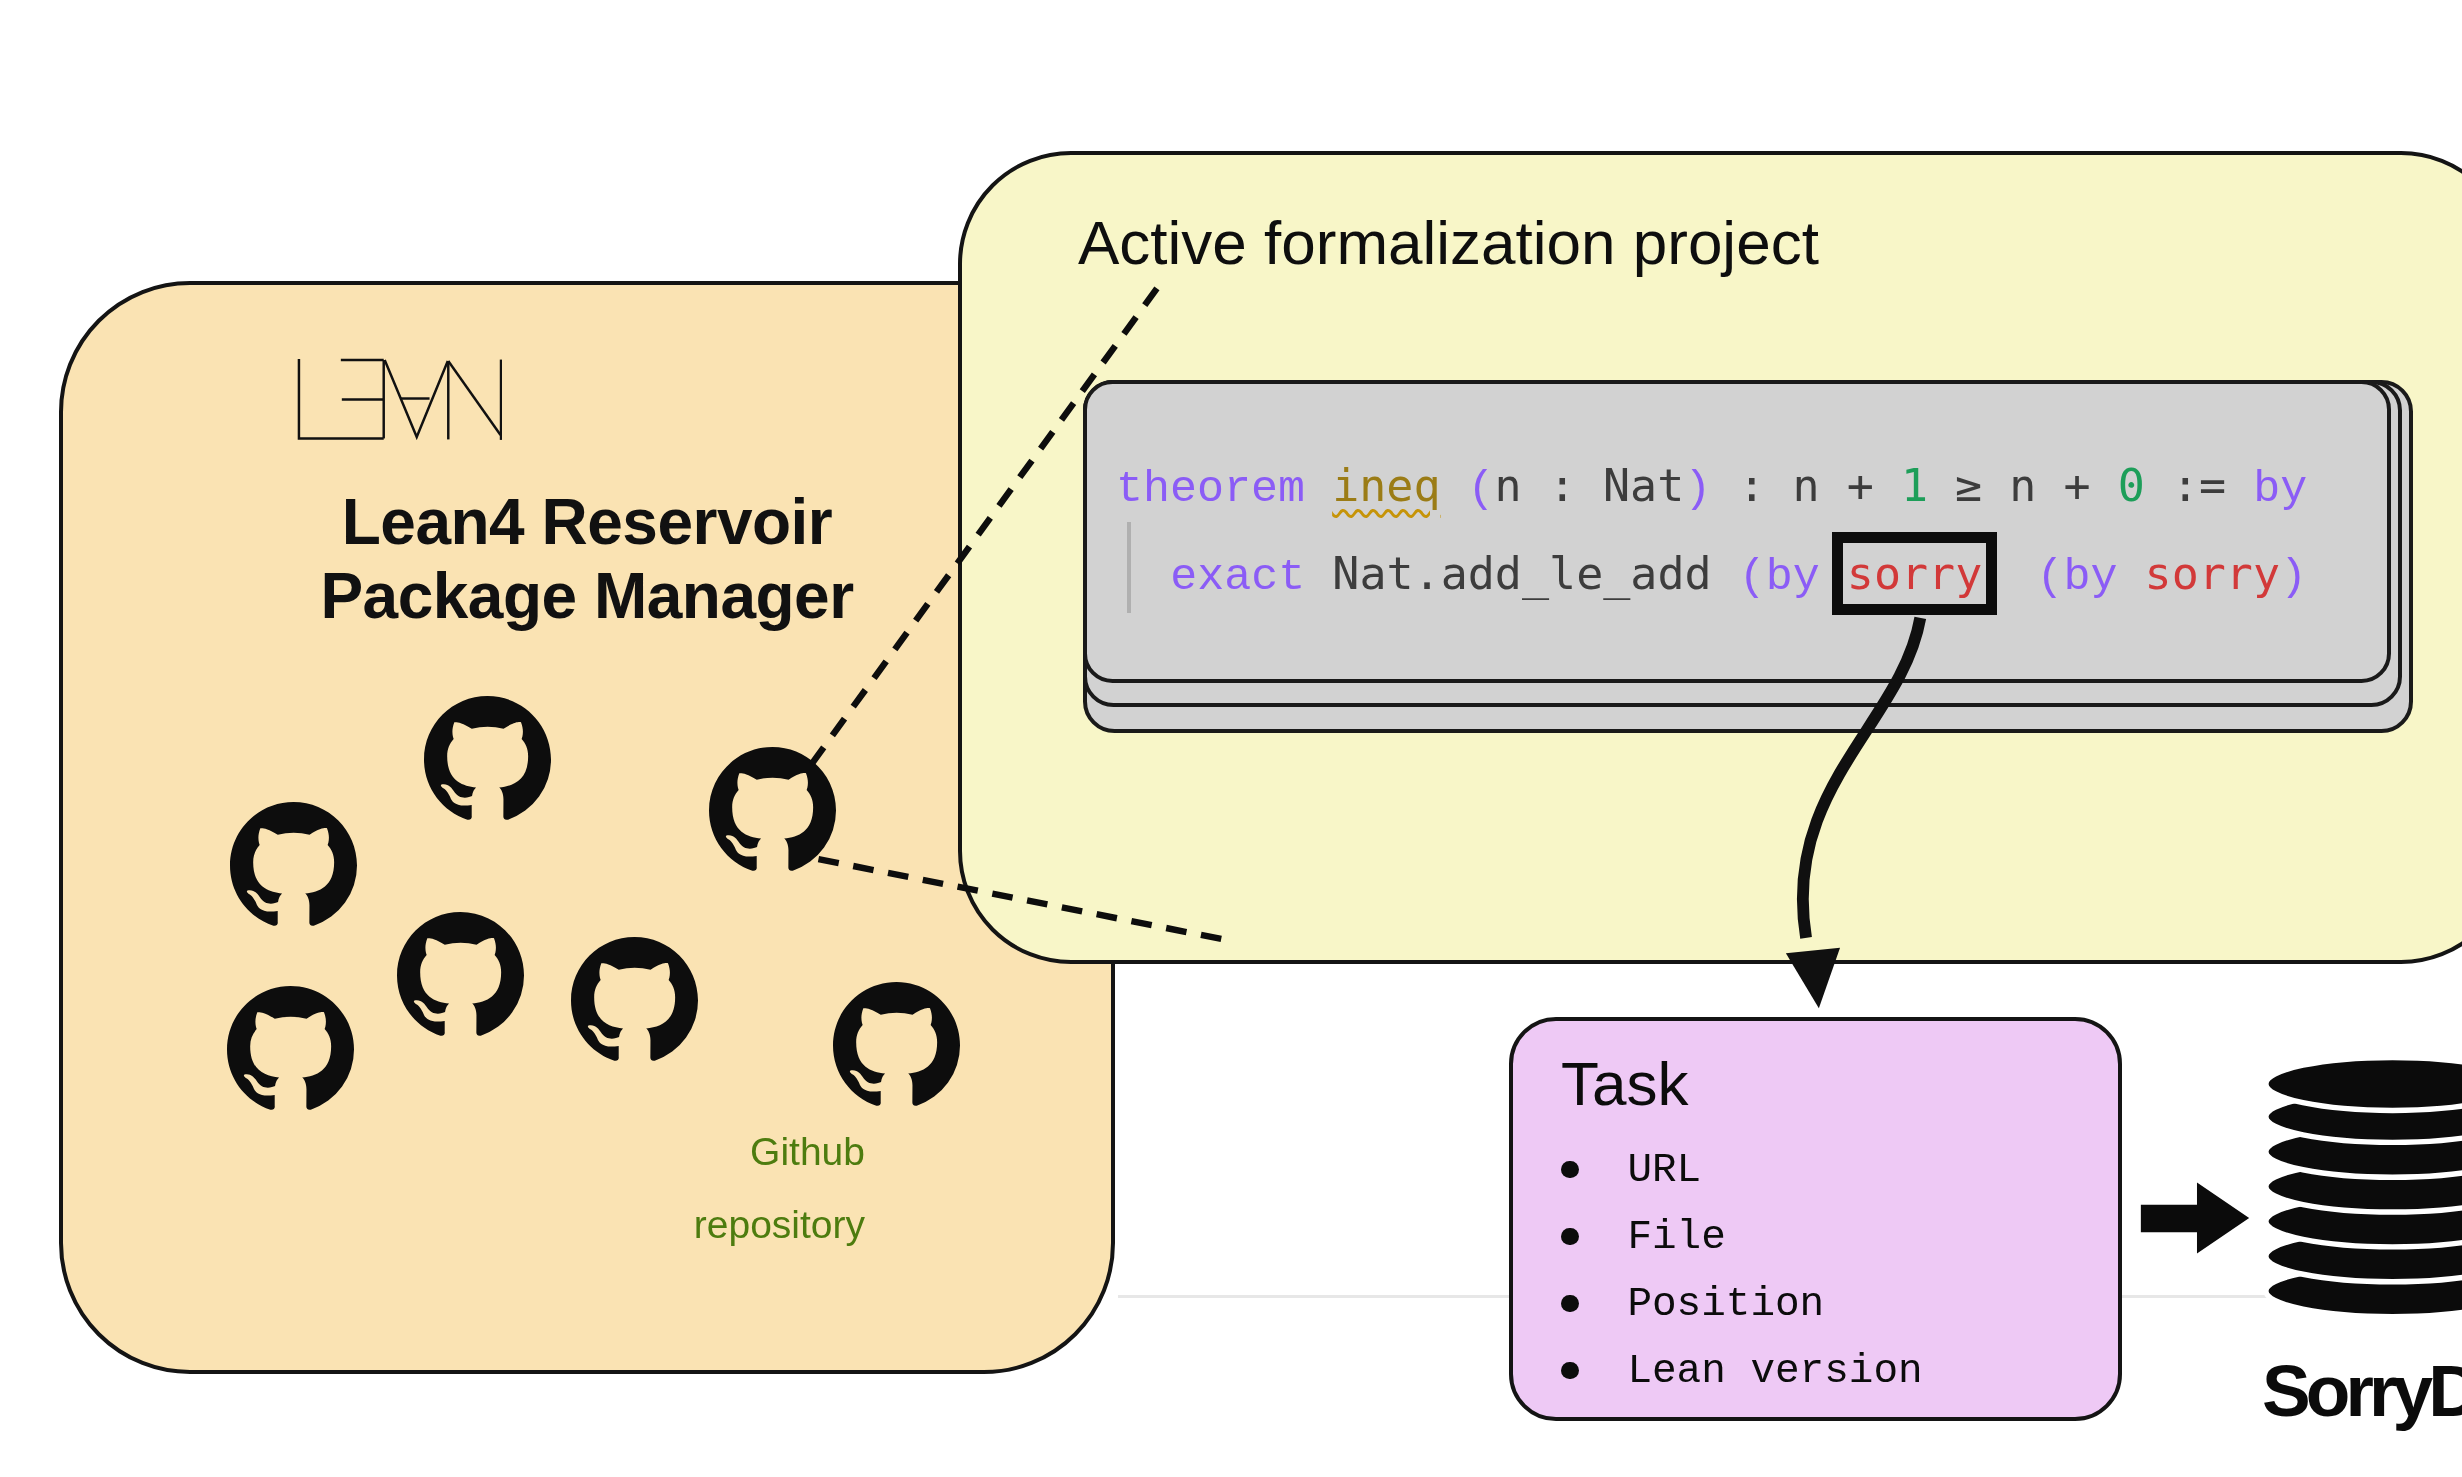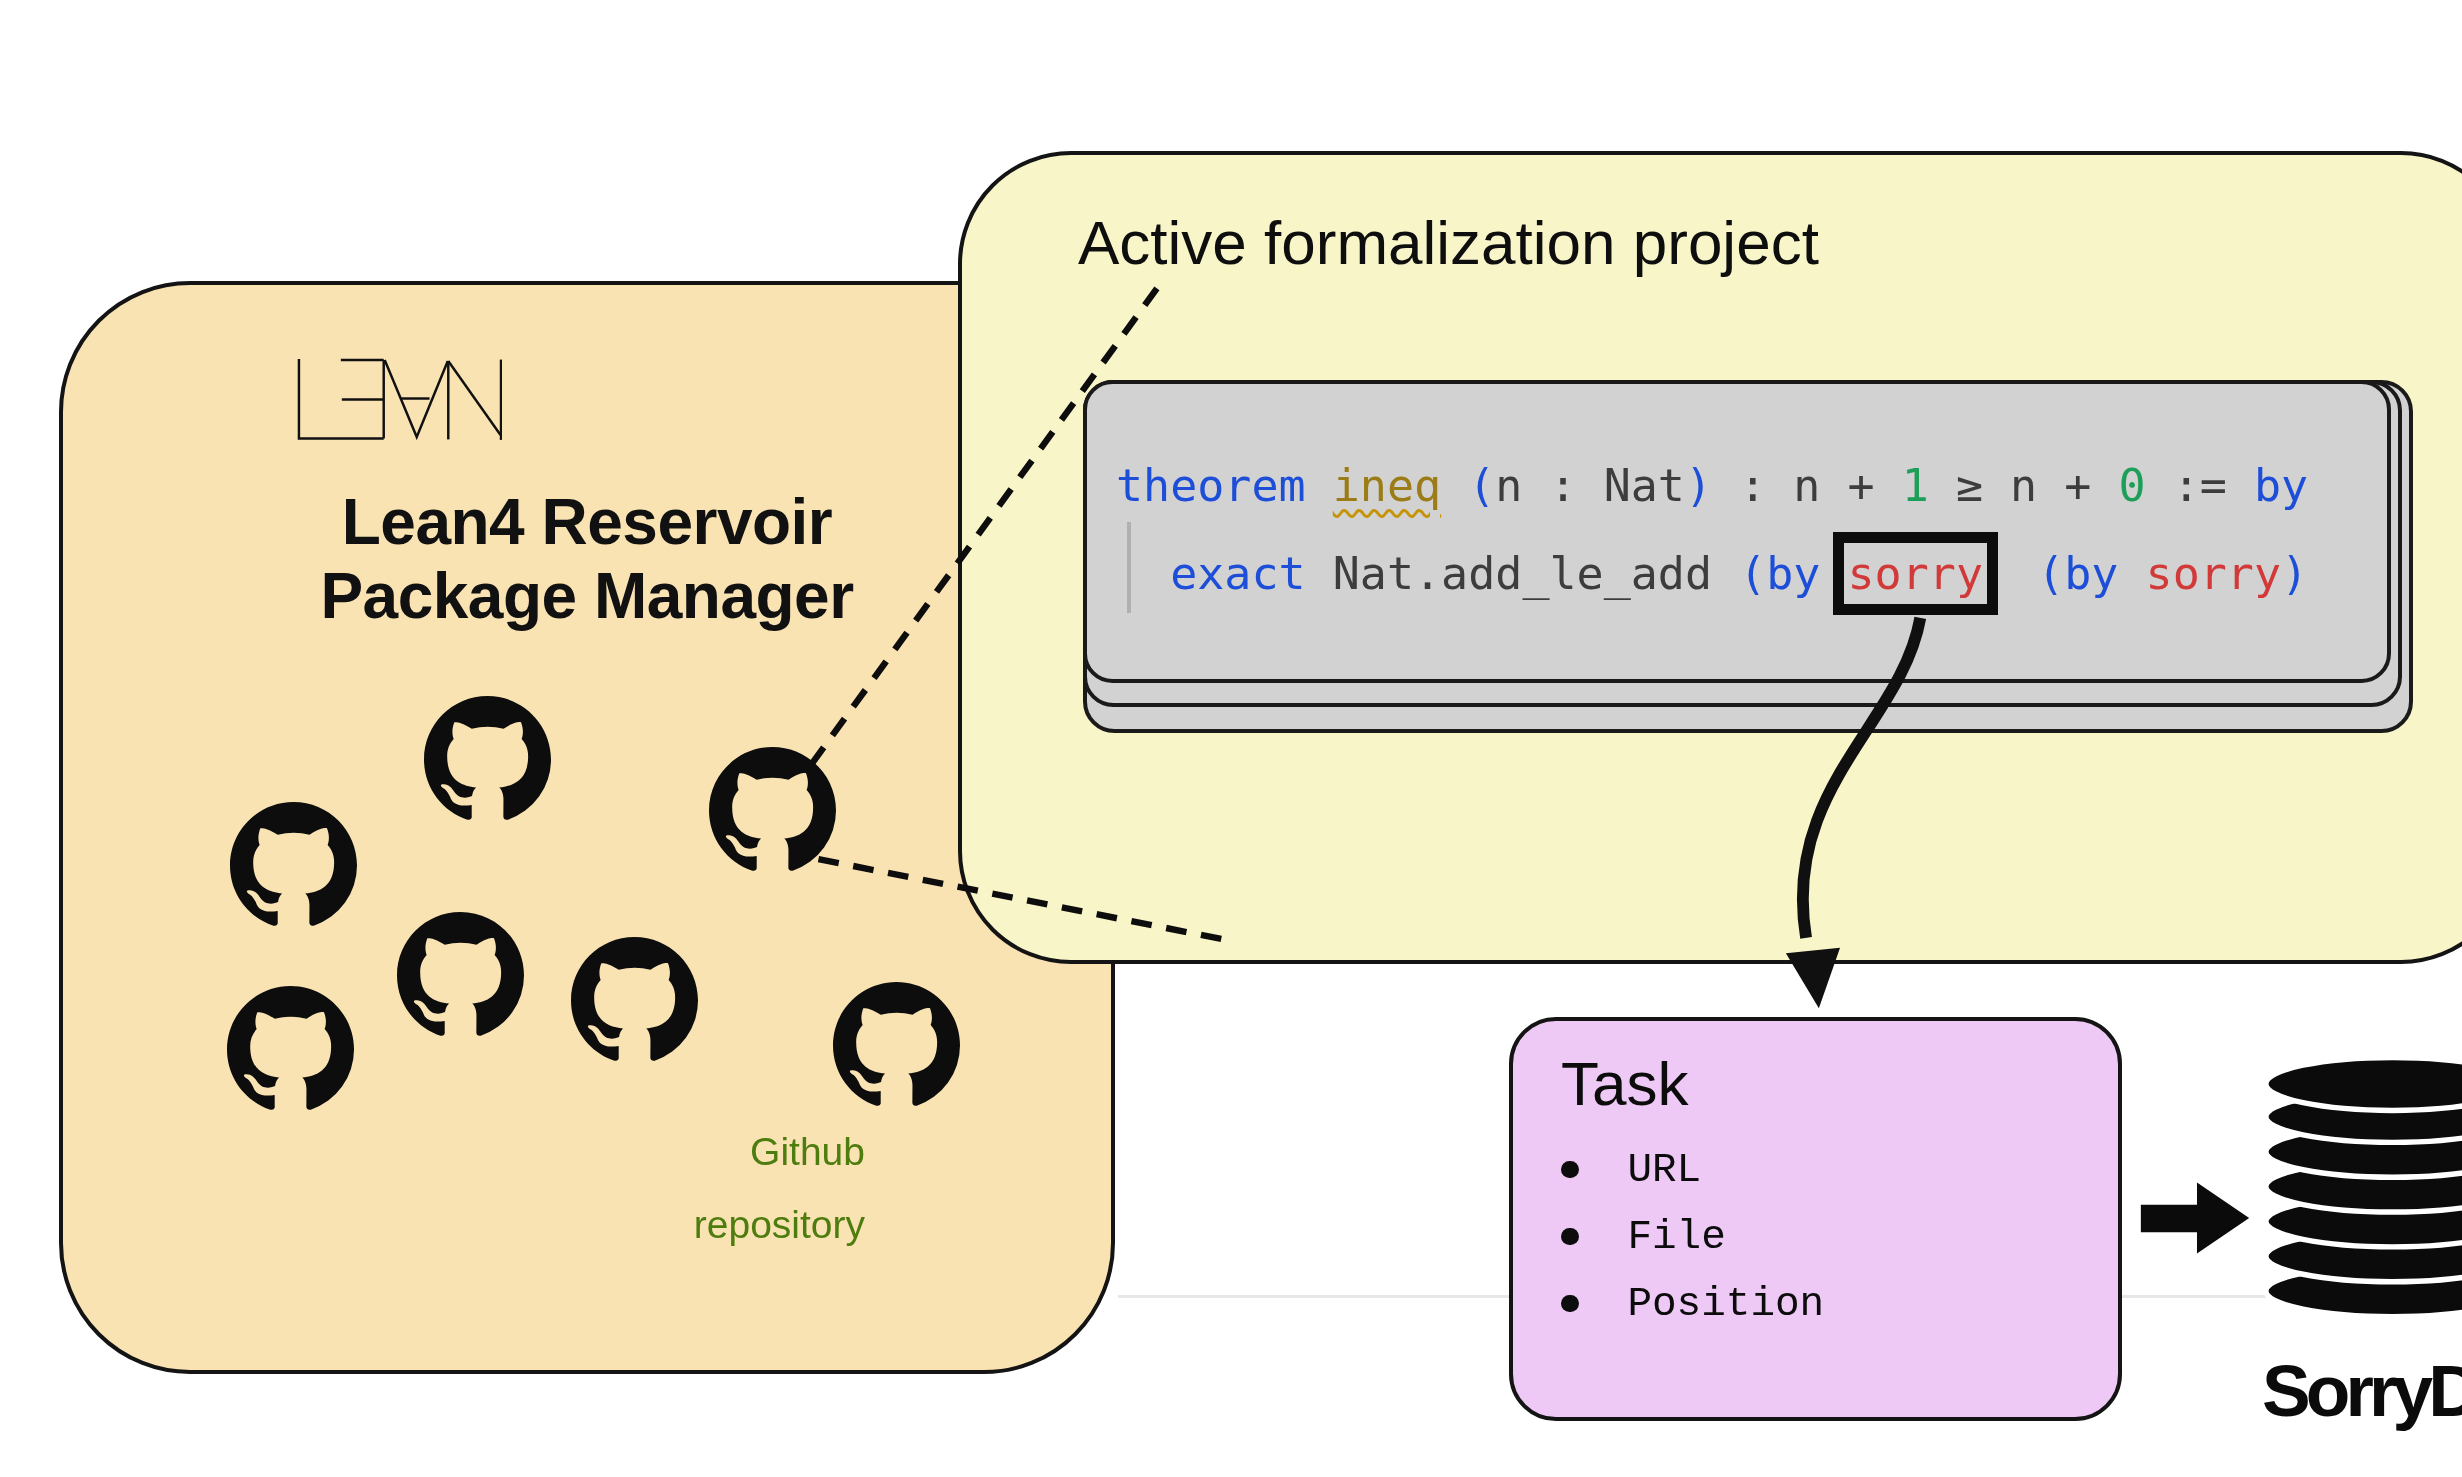--- a/index.html
+++ b/index.html
@@ -29,21 +29,21 @@
   .card{background:#d2d2d2;border:4.4px solid #1a1a1a;box-sizing:border-box;}
   .card-3{left:1083px;top:380px;width:1330px;height:353px;border-radius:31.5px;}
   .card-2{left:1083px;top:380px;width:1319px;height:327px;border-radius:30.5px;}
   .card-1{left:1083px;top:380px;width:1308px;height:303px;border-radius:29.5px;}
   .indent-guide{left:1127px;top:522px;width:3.9px;height:91px;background:#b0b0b0;}
 
   .code-line{left:1116px;white-space:pre;font-family:"DejaVu Sans Mono",monospace;
     font-size:45px;line-height:59px;color:#3d3d3d;}
   .code-line-1{top:456px;}
   .code-line-2{top:544px;}
-  .tk-kw{color:#1d4ed8;}
+  .tk-kw{color:#8b5cf6;font-family:Liberation Mono, monospace;}
   .tk-pl{color:#3d3d3d;}
   .tk-name{color:#9b7c16;text-decoration:underline;text-decoration-style:wavy;
     text-decoration-color:#c69408;text-decoration-thickness:3.4px;text-underline-offset:7.9px;}
   .tk-num{color:#1d9e59;}
   .tk-sorry{color:#d23939;}
   .tk-sorry-boxed{color:#d23939;outline:11.8px solid #0c0c0c;outline-offset:4.9px;}
   .tk-hidden{color:transparent;}
 
   
   .task-box{left:1509px;top:1017px;width:613px;height:404px;background:#eec9f5;
@@ -159,20 +159,24 @@
       <span>URL</span>
     </div>
     <div class="task-item">
       <span class="task-bullet"></span>
       <span>File</span>
     </div>
     <div class="task-item">
       <span class="task-bullet"></span>
       <span>Position</span>
     </div>
+    <div class="task-item">
+      <span class="task-bullet"></span>
+      <span>Lean version</span>
+    </div>
   </div>
 
   <div class="abs db-icon">
     <svg viewBox="0 0 540 540" width="265" height="266">
       <g fill="#0b0b0b" stroke="#ffffff" stroke-width="11">
         <ellipse cx="270" cy="480" rx="258" ry="52"></ellipse>
         <ellipse cx="270" cy="409" rx="258" ry="52"></ellipse>
         <ellipse cx="270" cy="338" rx="258" ry="52"></ellipse>
         <ellipse cx="270" cy="267" rx="258" ry="52"></ellipse>
         <ellipse cx="270" cy="196" rx="258" ry="52"></ellipse>

